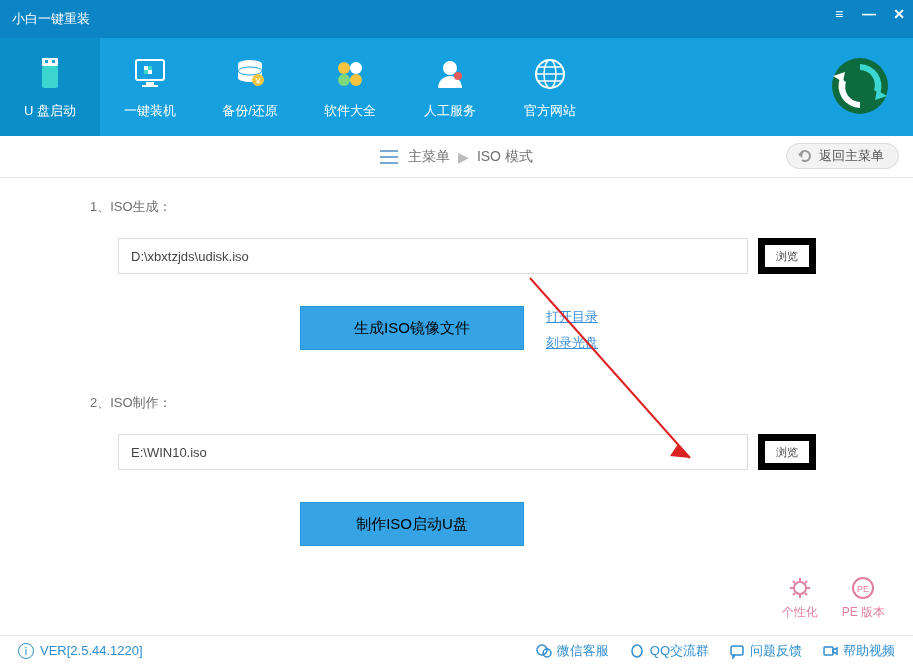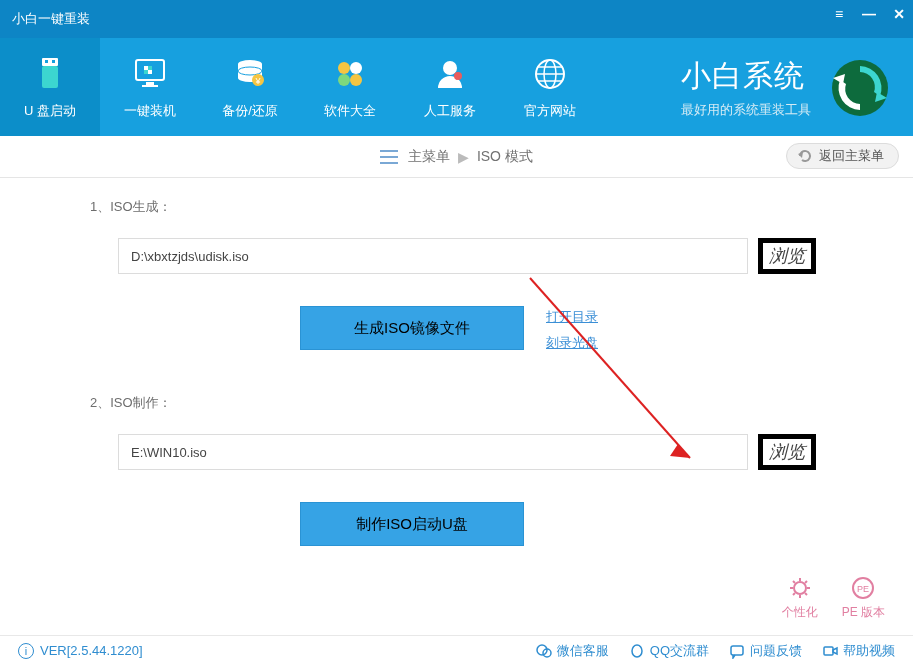--- a/index.html
+++ b/index.html
@@ -31,21 +31,21 @@
 .crumb-sep { color: #bbb; margin: 0 8px; font-size: 14px; }
 .crumb-cur { color: #727272; font-size: 14px; }
 .back-btn { position: absolute; right: 14px; top: 7px; height: 26px; border: 1px solid #dcdcdc; border-radius: 13px; background: #f2f2f2; display: flex; align-items: center; padding: 0 14px 0 8px; gap: 6px; color: #555; cursor: pointer; }
 .back-arc { width: 18px; height: 18px; display:flex; align-items:center; justify-content:center; color:#999; }
 
 
 .content { padding: 20px 90px 0 90px; position: relative; }
 .section-label { color: #6d6d6d; font-size: 13px; margin-bottom: 22px; }
 .row-input { display: flex; gap: 10px; margin-left: 28px; margin-bottom: 32px; }
 .path-input { flex: 0 0 630px; height: 36px; border: 1px solid #dcdcdc; padding: 12px 12px; font-size: 13px; color: #444; outline: none; }
-.browse-btn { width: 58px; height: 36px; border: 5px solid #000000; background: #fff; color: #444; cursor: pointer; font-size: 18px; display:flex; align-items:center; justify-content:center;font-style:italic; }
+.browse-btn { width: 58px; height: 36px; border: 7px solid #000000; background: #fff; color: #444; cursor: pointer; font-size: 11px; display:flex; align-items:center; justify-content:center; }
 .action-row { display: flex; align-items: flex-start; margin-left: 210px; gap: 22px; margin-bottom: 42px; }
 .primary-btn { width: 224px; height: 44px; background: #36a3e5; color: #000000; border: 1px solid #2a93d4; font-size: 15px; display:flex; align-items:center; justify-content:center; cursor:pointer; }
 .link-stack { display: flex; flex-direction: column; gap: 8px; padding-top: 2px; }
 .link { color: #3b8fd6; font-size: 13px; text-decoration: underline; cursor: pointer; }
 
 .section2 .action-row { margin-bottom: 0; }
 
 
 .arrow { position: absolute; }
 
@@ -141,24 +141,20 @@
           <ellipse cx="20" cy="20" rx="6" ry="14" fill="none" stroke="#fff" stroke-width="1.5"></ellipse>
           <line x1="6" y1="20" x2="34" y2="20" stroke="#fff" stroke-width="1.5"></line>
           <line x1="8" y1="13" x2="32" y2="13" stroke="#fff" stroke-width="1.5"></line>
           <line x1="8" y1="27" x2="32" y2="27" stroke="#fff" stroke-width="1.5"></line>
         </svg>
     </div>
     <span class="nav-label">官方网站</span>
   </div>
 
   <div class="brand">
-    <div class="brand-text">
-      <div class="bt1">小白系统</div>
-      <div class="bt2">最好用的系统重装工具</div>
-    </div>
     <div class="brand-logo">
       <svg viewBox="0 0 70 60">
           <circle cx="35" cy="30" r="28" fill="#0d6b3d"></circle>
           <path d="M35 8 a22 22 0 0 1 20 30 l-6 -4 a15 15 0 0 0 -14 -20 z" fill="#3cd6d0"></path>
           <path d="M35 52 a22 22 0 0 1 -20 -30 l6 4 a15 15 0 0 0 14 20 z" fill="#fff"></path>
           <polygon points="52,34 62,40 50,44" fill="#3cd6d0"></polygon>
           <polygon points="18,26 8,20 20,16" fill="#fff"></polygon>
         </svg>
     </div>
   </div>

